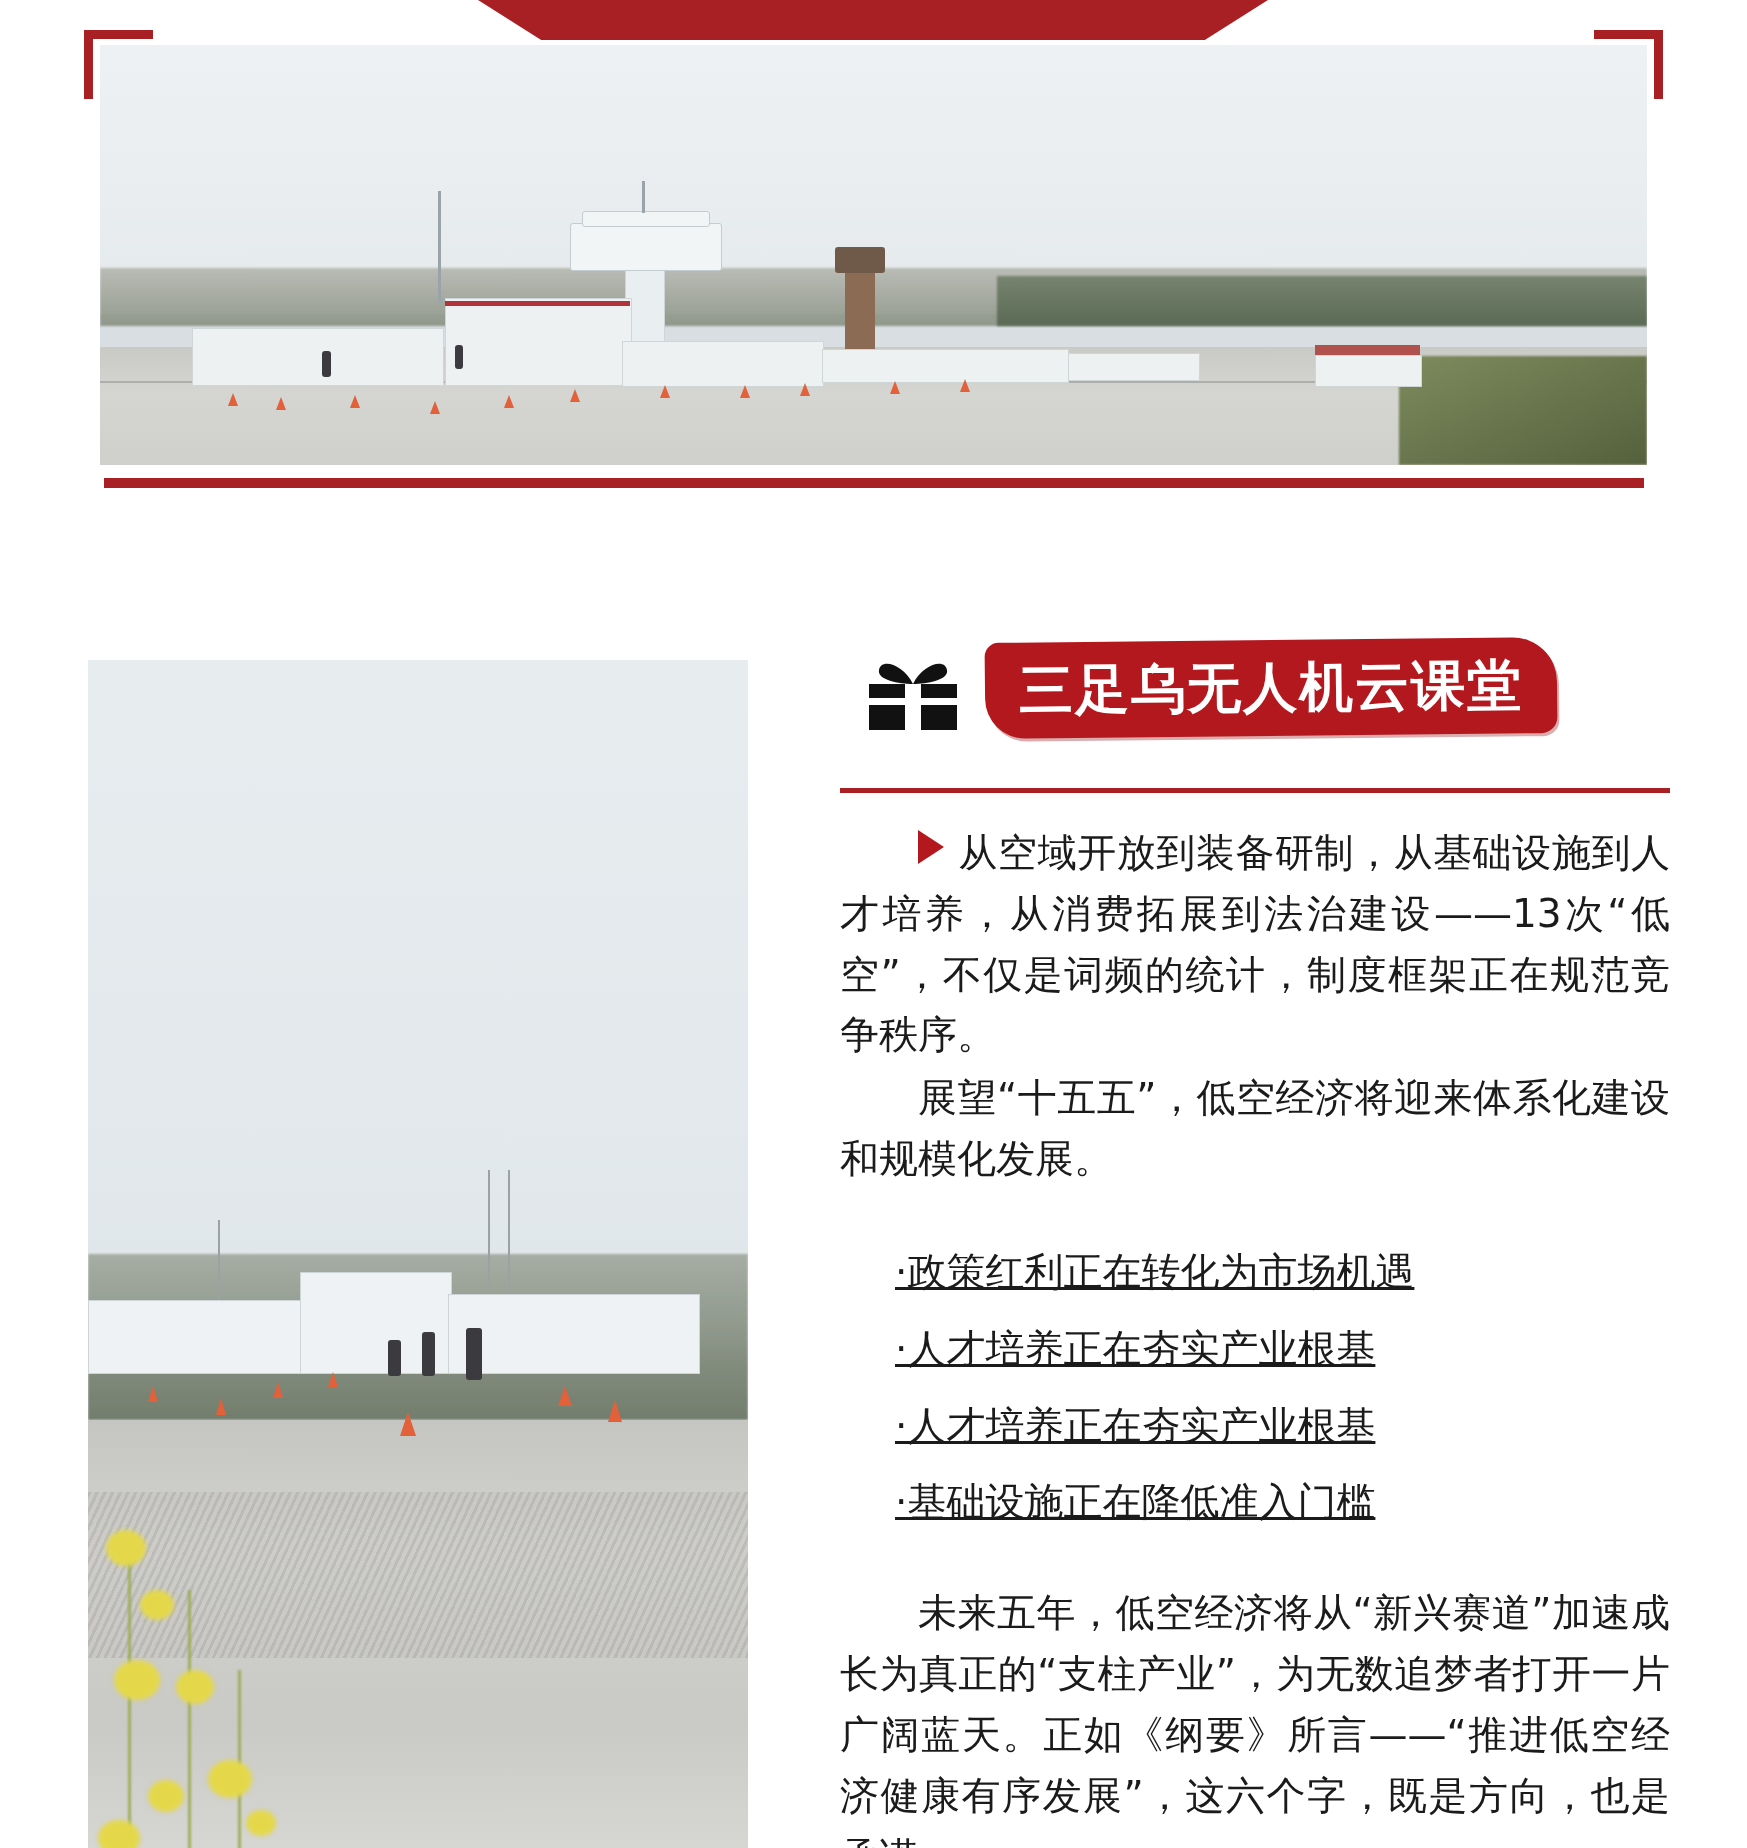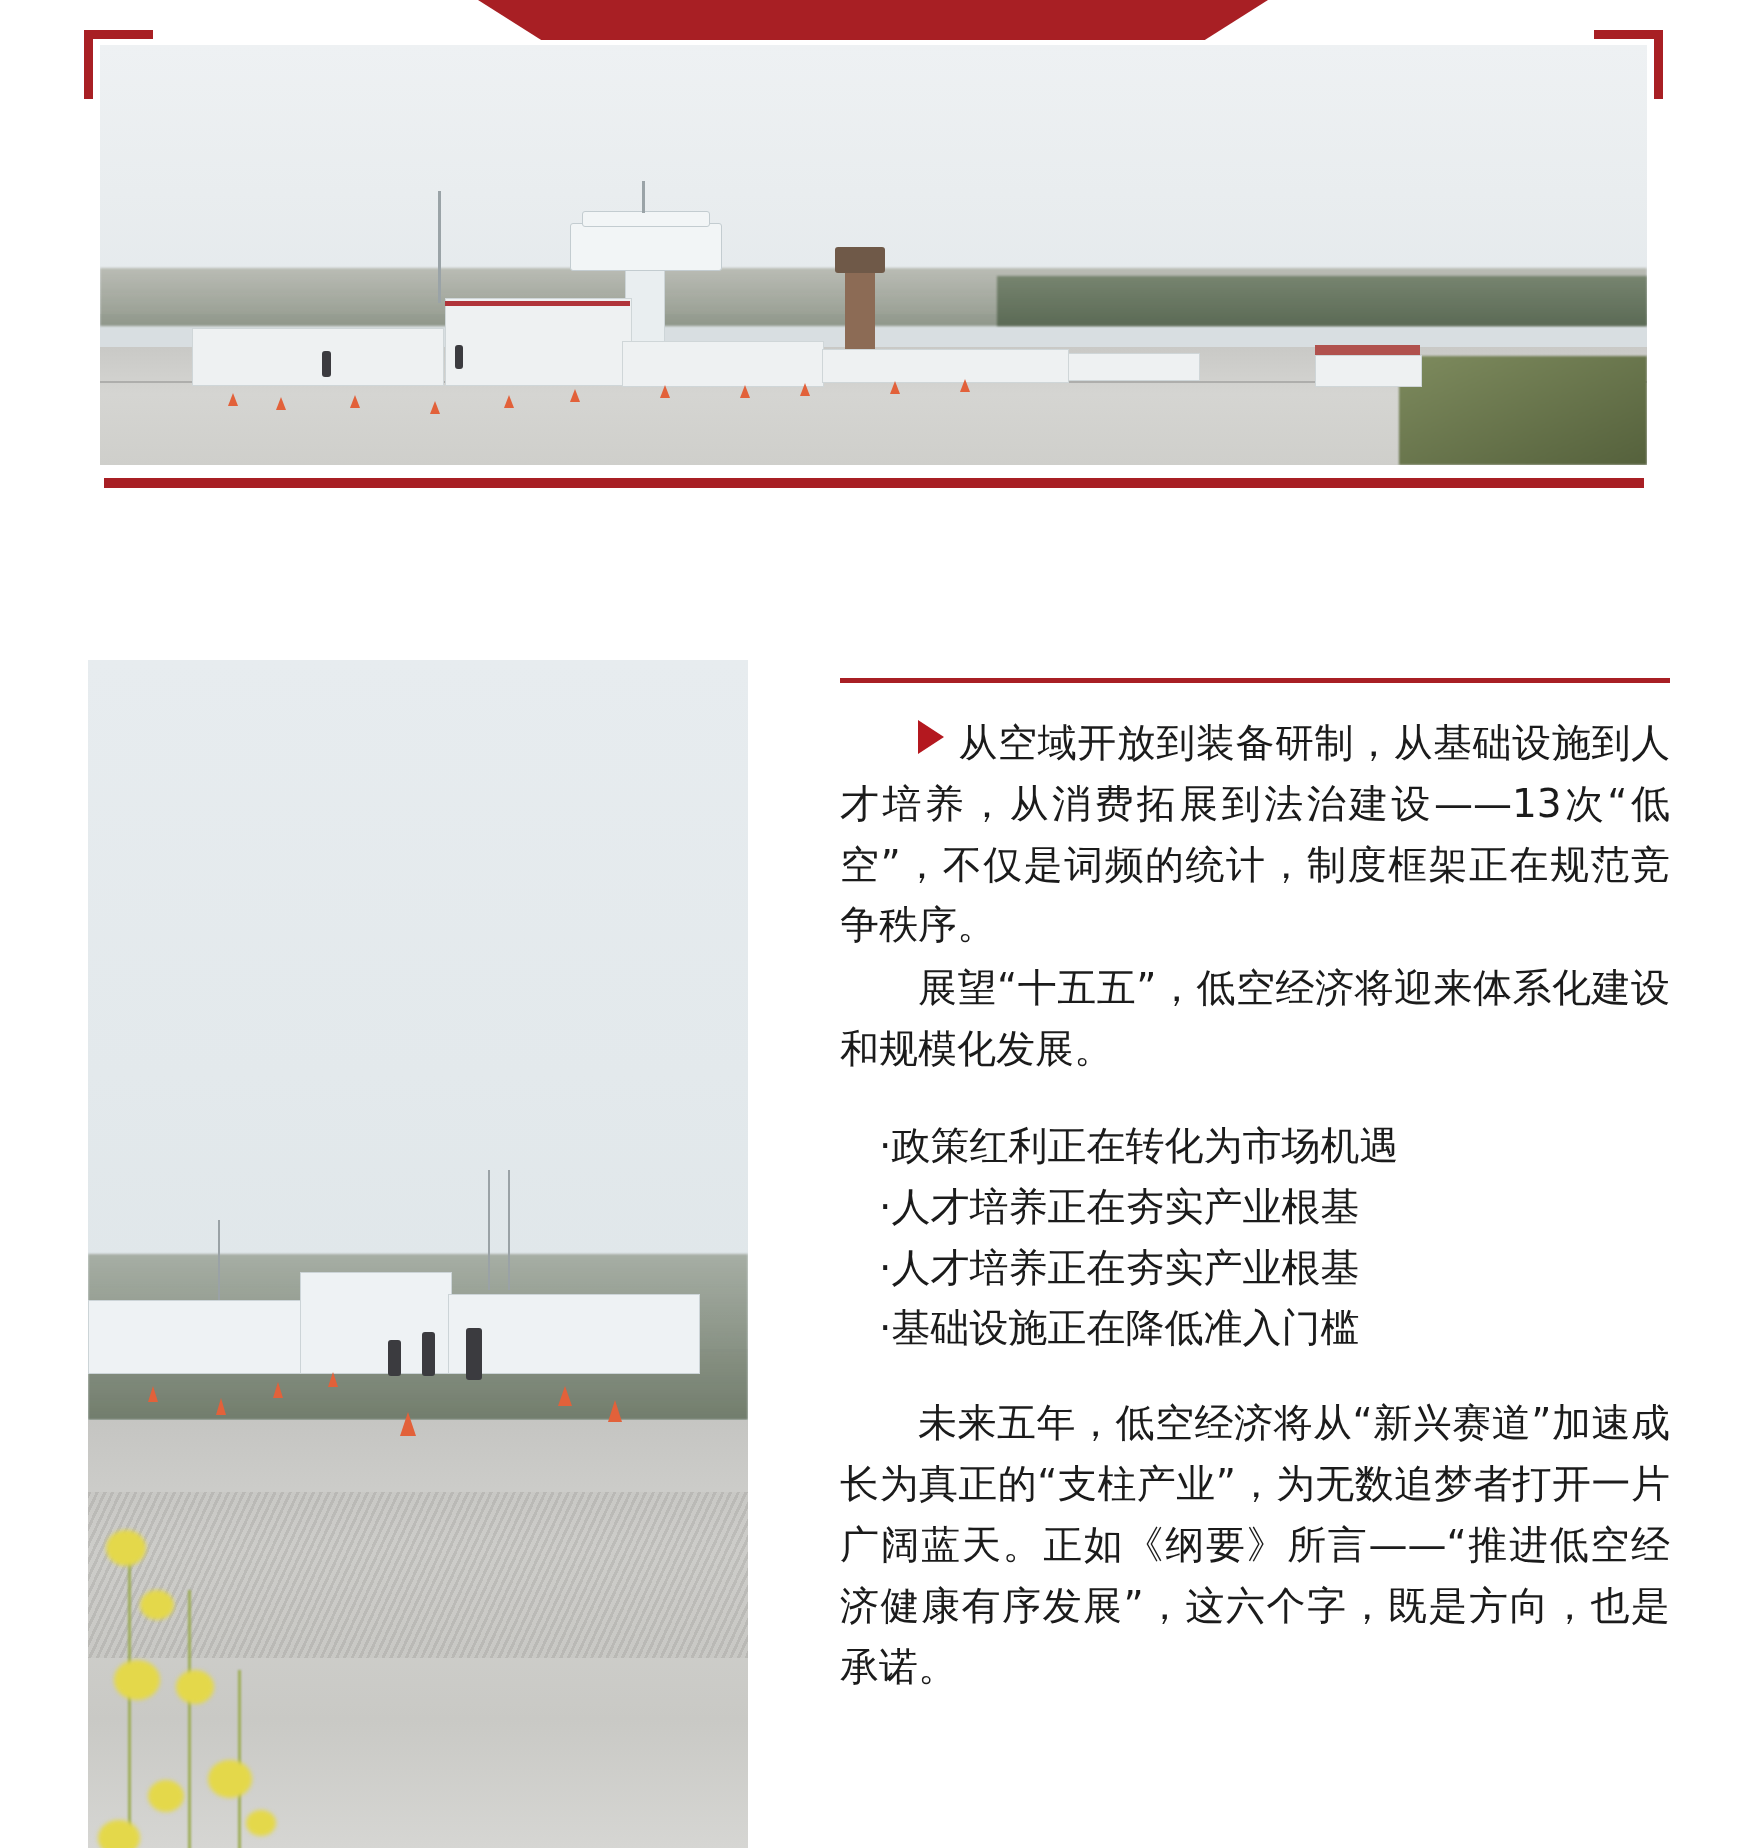--- a/index.html
+++ b/index.html
@@ -69,21 +69,21 @@
      transform:rotate(-0.6deg);
      box-shadow:2px 3px 0 rgba(150,20,26,.35);}
   #title-badge span{color:#ffffff;font-size:54px;font-weight:bold;letter-spacing:2px;
      font-family:"DejaVu Sans","Liberation Sans",sans-serif;white-space:nowrap;}
 
   #divider{margin:38px 0 30px 0;width:100%;height:5px;background:#a81f24;}
 
   #body-text{font-size:39px;line-height:1.56;color:#1b1b1b;
      font-family:"DejaVu Sans","Liberation Sans",sans-serif;text-align:justify;}
   .para{margin:0 0 2px 0;text-indent:2em;}
-  .bullet-line{margin:0;text-indent:1em;}
+  .bullet-line{margin:16px;text-indent:1em;text-decoration:underline;}
   .spacer{height:34px;}
   #arrow{display:inline-block;width:0;height:0;vertical-align:2px;
      border-top:17px solid transparent;border-bottom:17px solid transparent;
      border-left:26px solid #b4181f;margin-right:14px;}
 </style>
 </head>
 <body>
 
 <div id="hero">
   <div id="hero-chevron"></div>
@@ -171,20 +171,32 @@
   <div class="flower" style="left:26px;top:1000px;width:46px;height:40px;"></div>
   <div class="flower" style="left:88px;top:1010px;width:38px;height:34px;"></div>
   <div class="flower" style="left:120px;top:1100px;width:44px;height:38px;"></div>
   <div class="flower" style="left:60px;top:1120px;width:36px;height:32px;"></div>
   <div class="flower" style="left:158px;top:1150px;width:30px;height:26px;"></div>
   <div class="flower" style="left:10px;top:1160px;width:42px;height:36px;"></div>
 </div>
 
 <div id="right-col">
 
+  <div id="title-row">
+    <svg id="gift-icon" viewBox="0 0 96 74">
+      <rect x="4" y="26" width="88" height="46" fill="#111111"></rect>
+      <rect x="40" y="26" width="16" height="46" fill="#ffffff"></rect>
+      <rect x="4" y="40" width="88" height="7" fill="#ffffff"></rect>
+      <path d="M48 26 C38 6, 16 0, 14 12 C12 22, 34 26, 48 26 Z" fill="#111111"></path>
+      <path d="M48 26 C58 6, 80 0, 82 12 C84 22, 62 26, 48 26 Z" fill="#111111"></path>
+    </svg>
+    <div id="title-badge">
+      <span>三足乌无人机云课堂</span>
+    </div>
+  </div>
 
   <div id="divider"></div>
 
   <div id="body-text">
 
     <p class="para"><span id="arrow"></span><span>从空域开放到装备研制，从基础设施到人才培养，从消费拓展到法治建设——13次“低空”，不仅是词频的统计，制度框架正在规范竞争秩序。</span></p>
 
 
     <p class="para"><span>展望“十五五”，低空经济将迎来体系化建设和规模化发展。</span></p>
 

